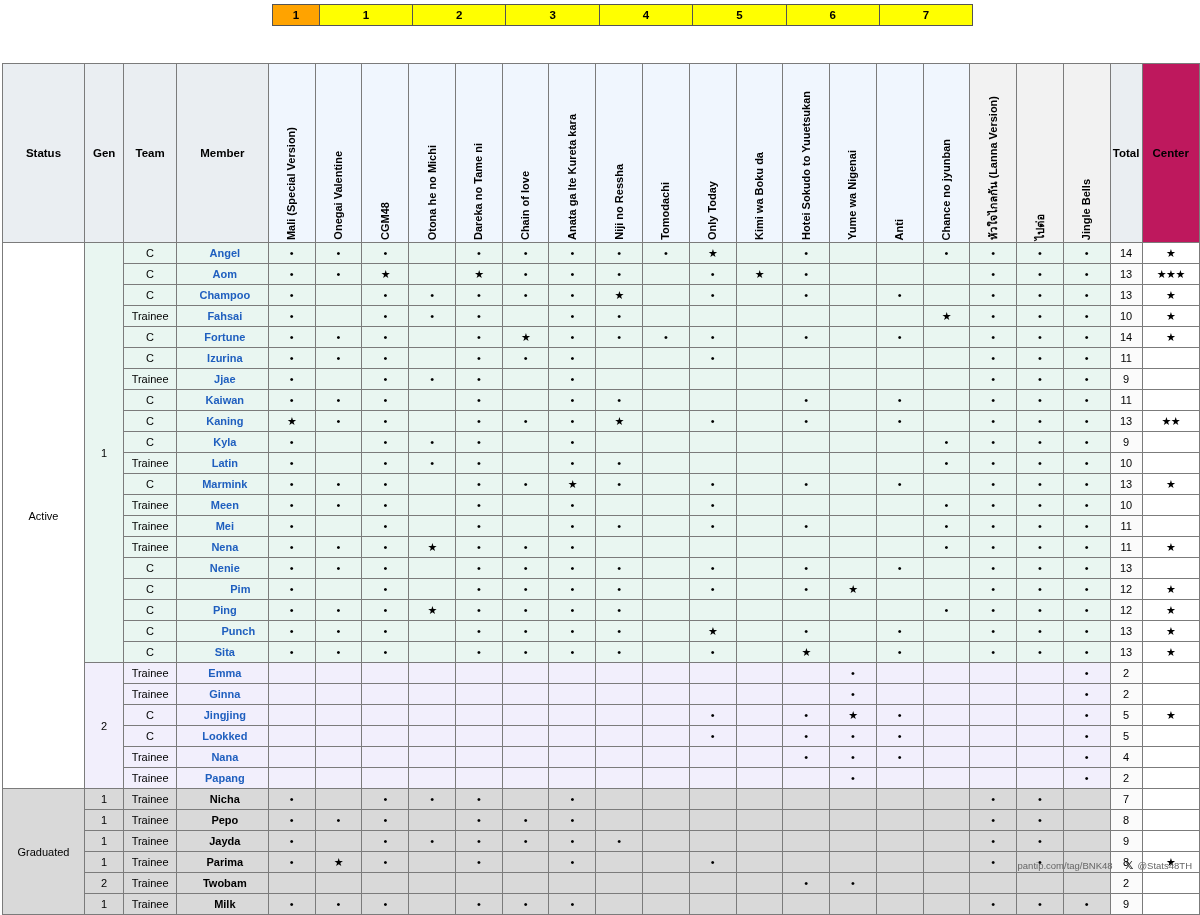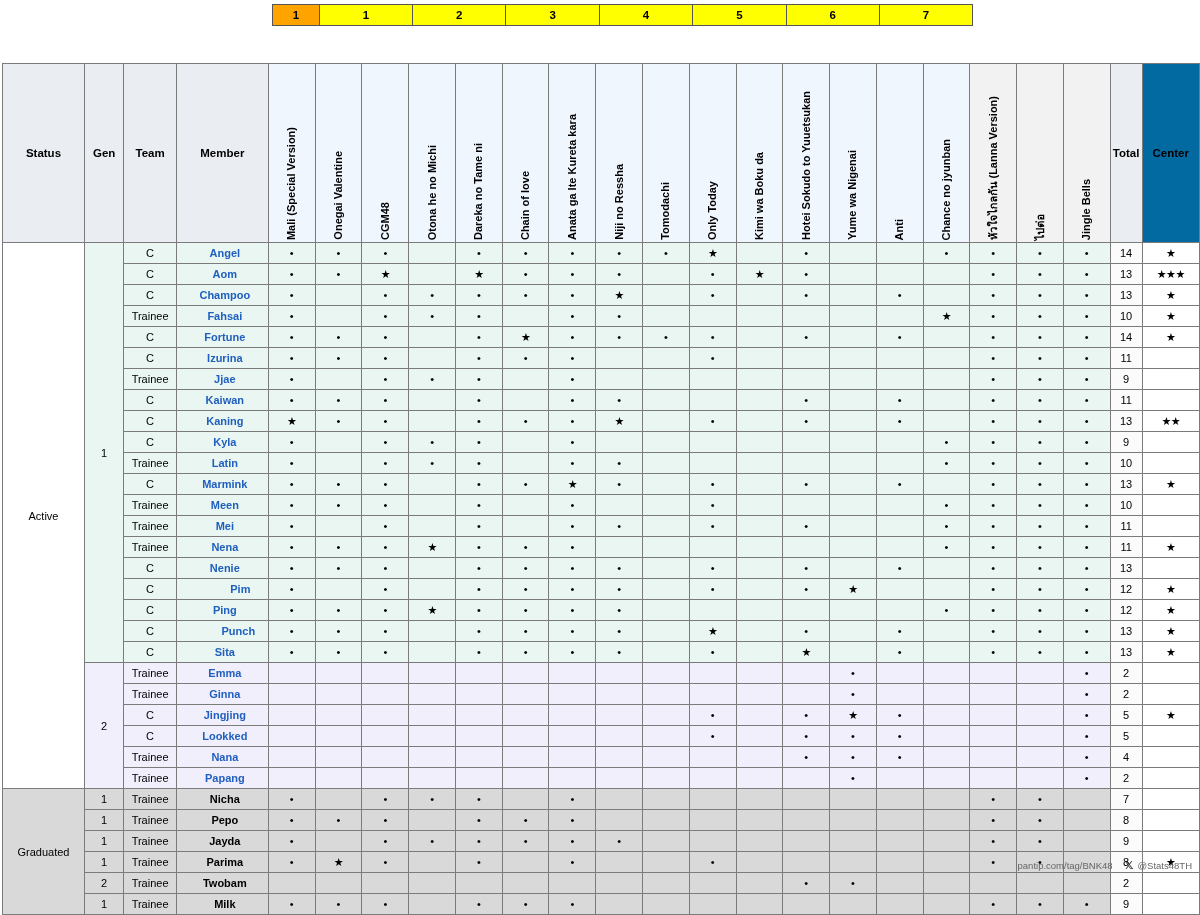--- a/index.html
+++ b/index.html
@@ -32,21 +32,21 @@
   .hcell{background:#eaeef2;font-weight:bold;text-align:center;vertical-align:middle;
          height:178px;font-size:11.5px;}
   .vhead{background:#f0f6fe;vertical-align:bottom;text-align:center;height:178px;}
   .vhead .vtxt{
     writing-mode:vertical-rl;transform:rotate(180deg);
     font-weight:bold;font-size:11px;white-space:nowrap;
     padding-bottom:3px;line-height:1;display:inline-block;
   }
   .vhead.grey{background:#f2f2f2;}
   .hcell.total{background:#eaeef2;}
-  .hcell.center{background:#0369a1;}
+  .hcell.center{background:#be185d;}
 
   
   .r td{height:20px;font-size:11px;text-align:center;vertical-align:middle;}
   .stat{vertical-align:middle;text-align:center;font-size:11.5px;}
   .gen{text-align:center;vertical-align:middle;font-size:11.5px;}
   .team{text-align:center;font-size:11px;}
   .member{padding-left:5px;text-align:left;font-weight:bold;font-size:11.5px;}
   .mk{font-size:11px;line-height:1;}
   .star{font-size:10.5px;letter-spacing:-.5px;}
 

